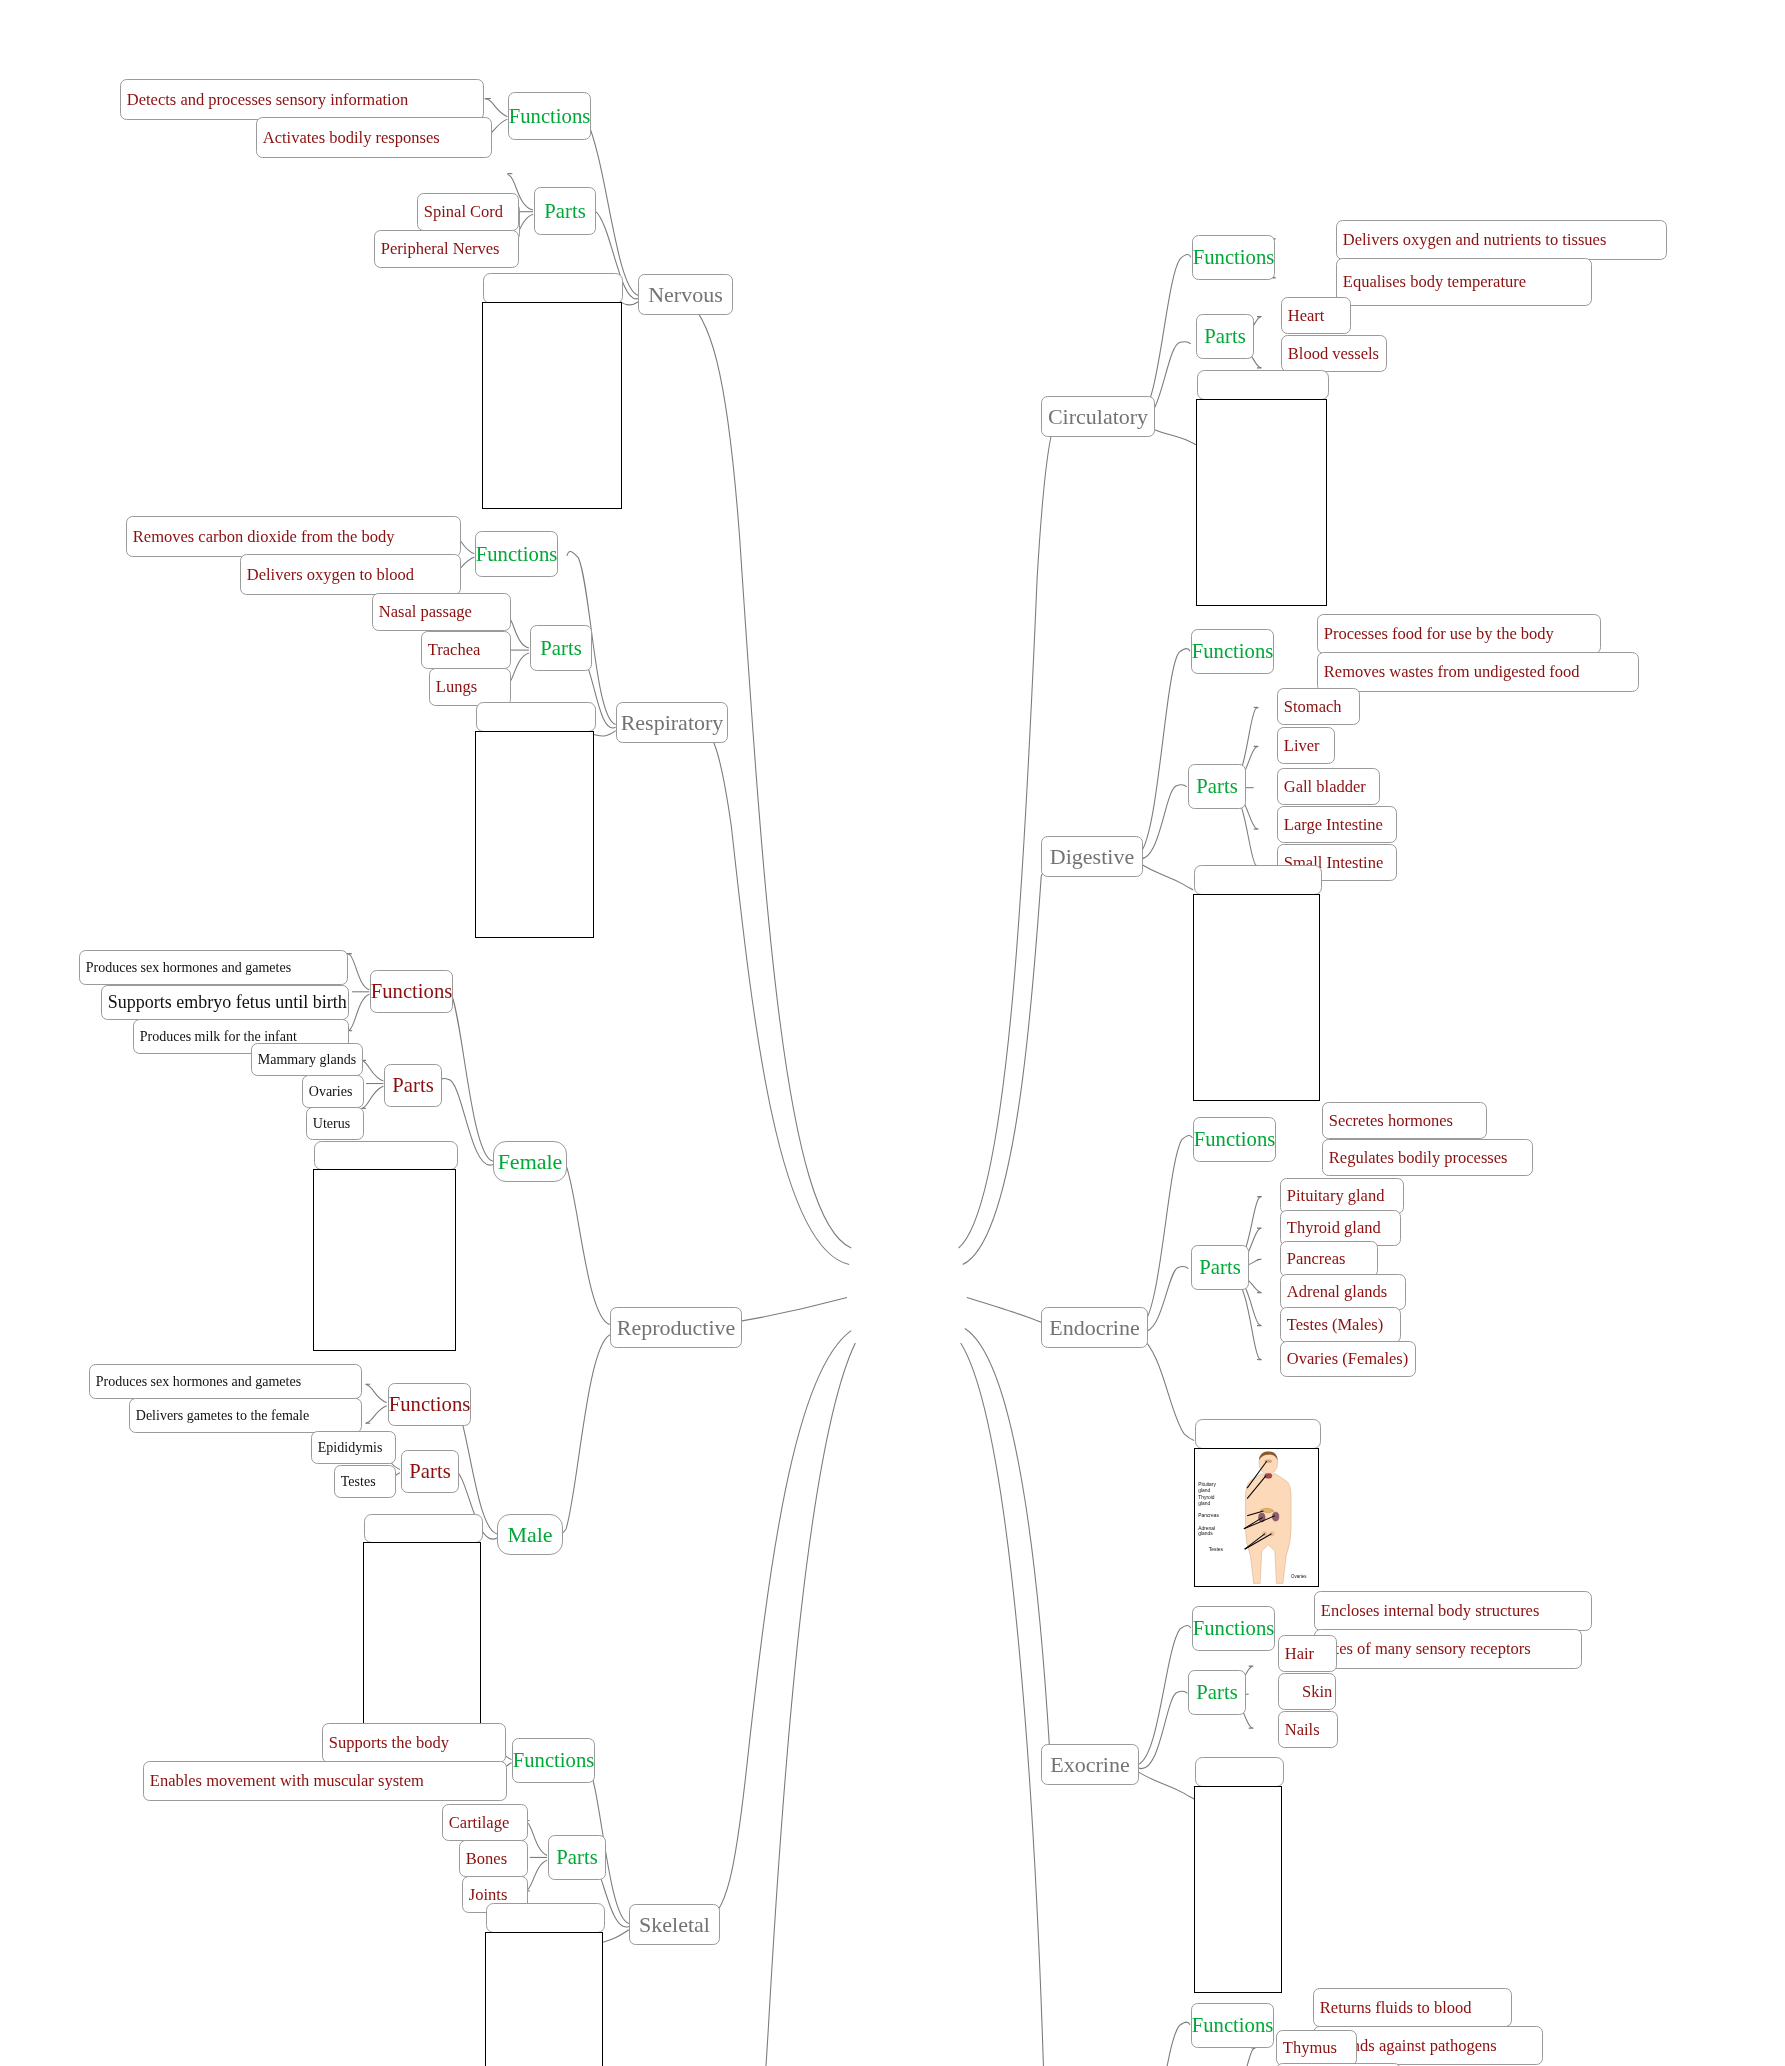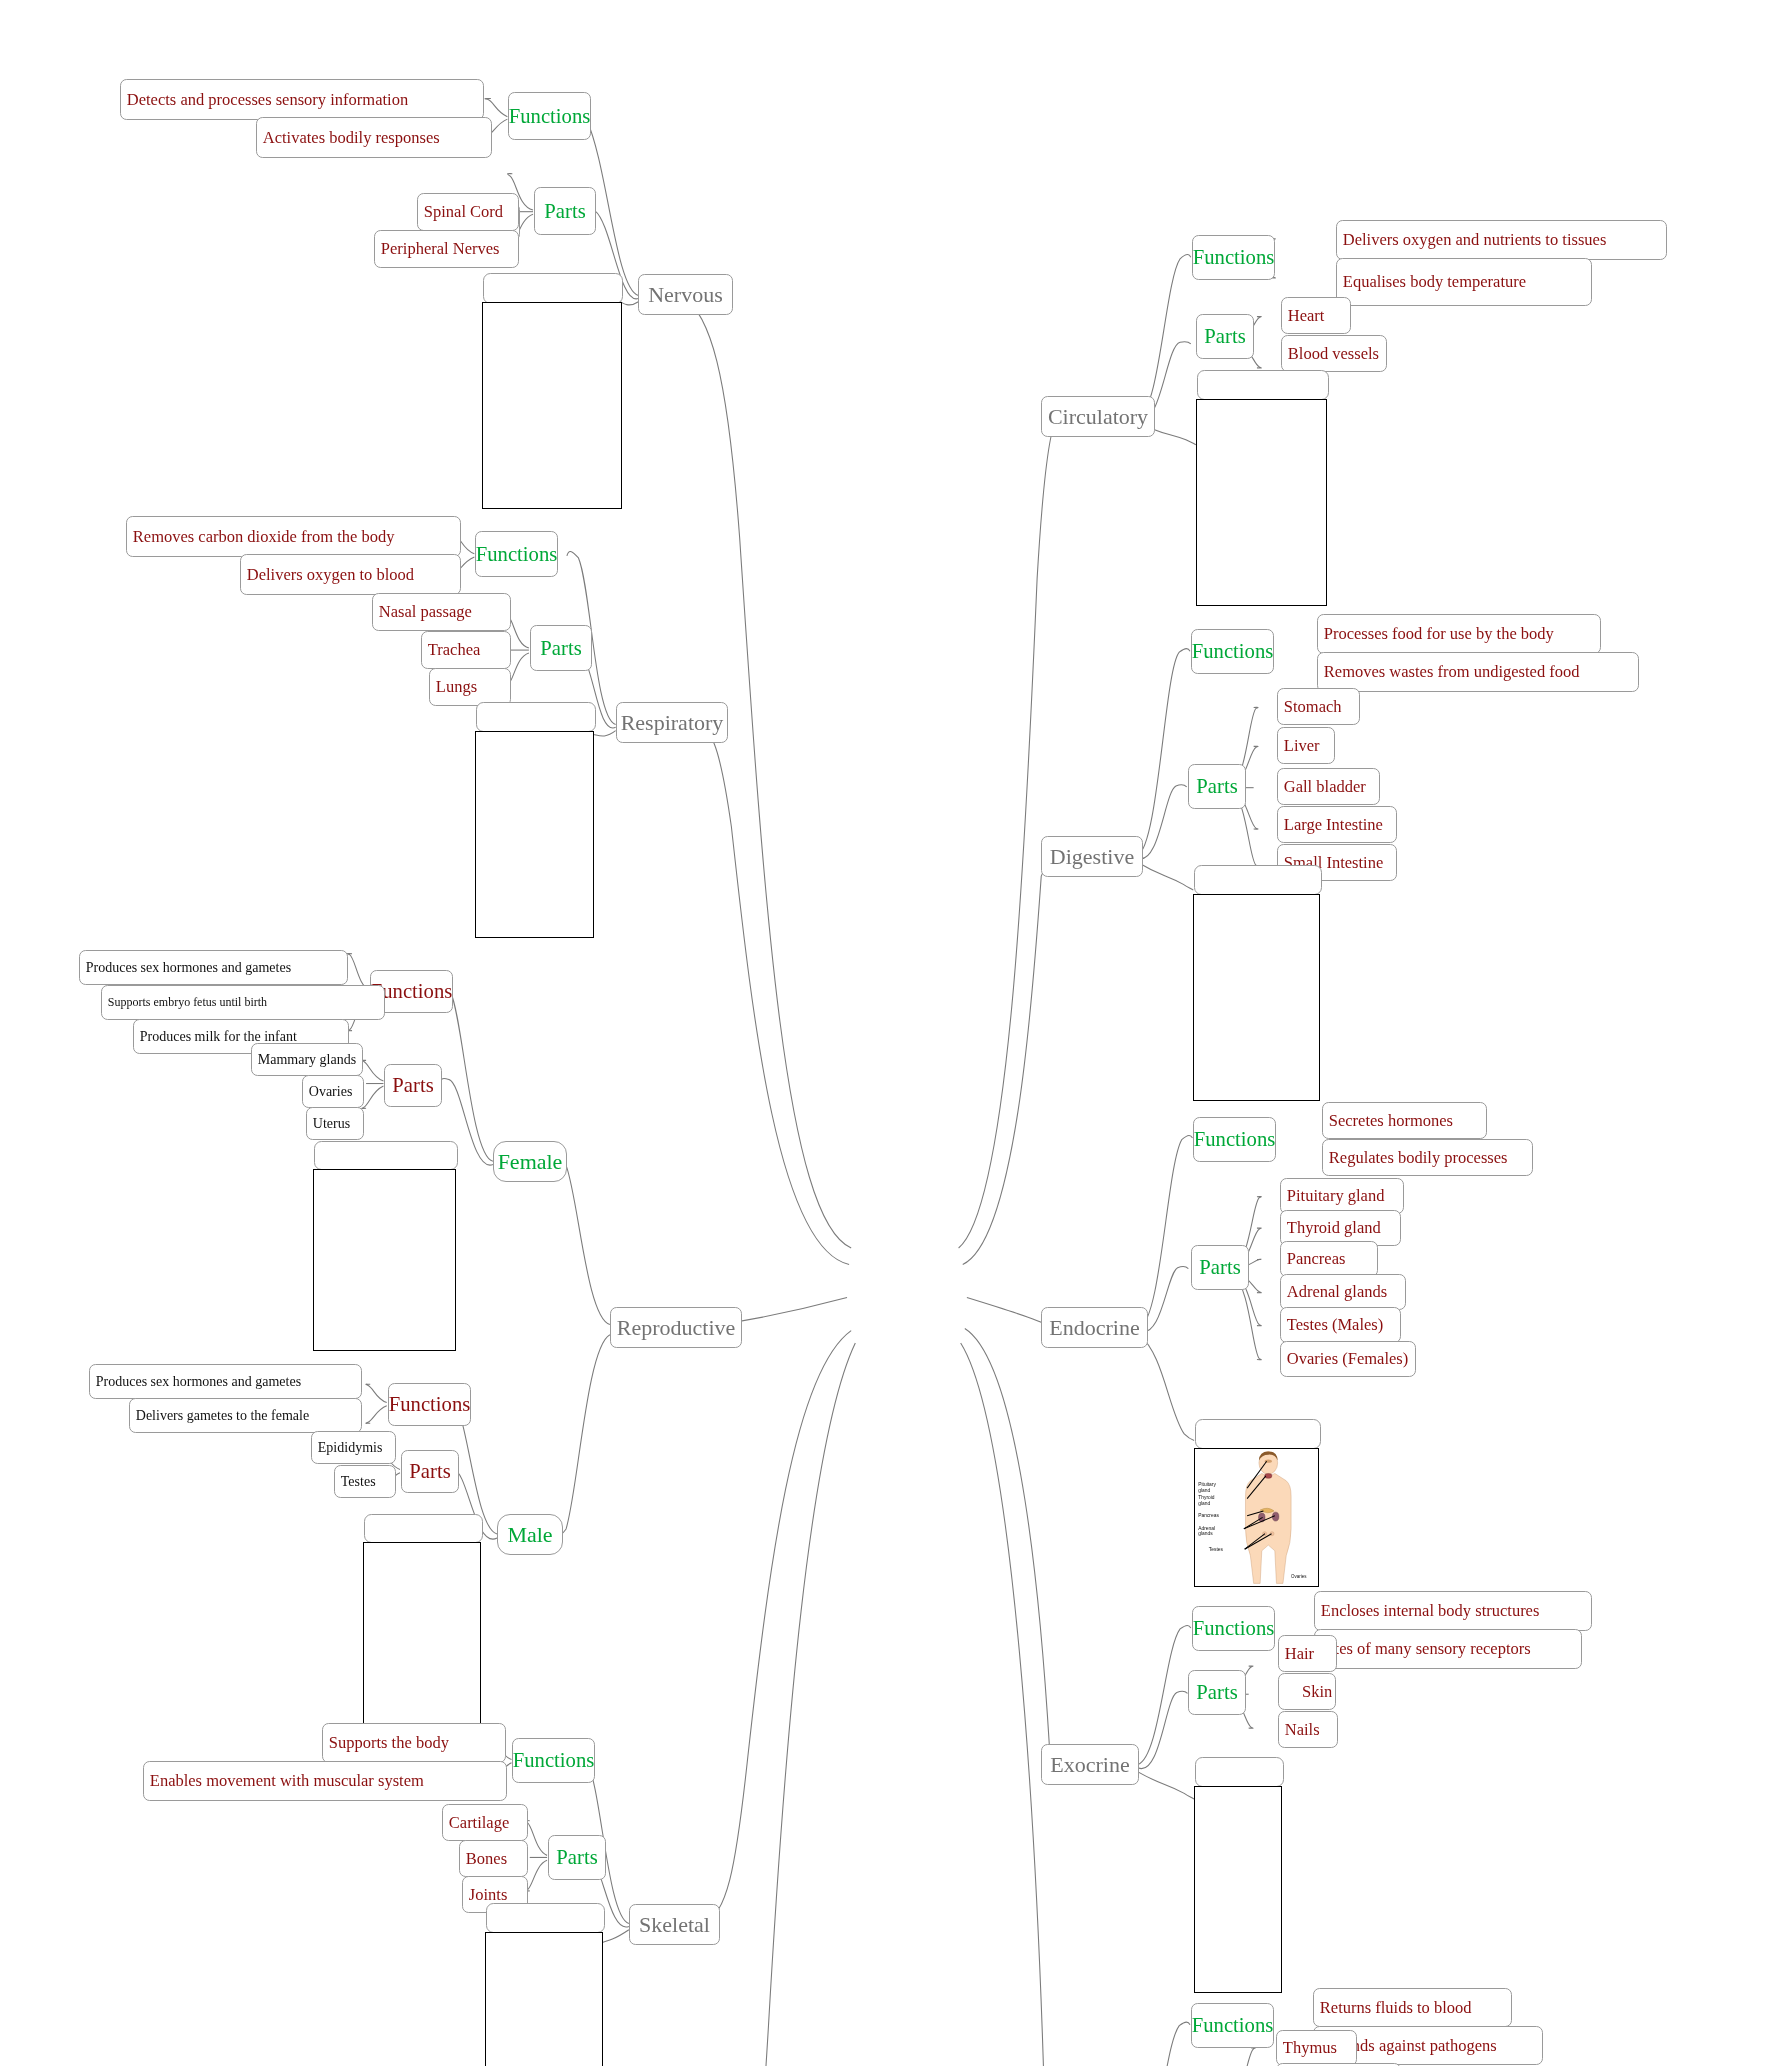--- a/index.html
+++ b/index.html
@@ -240,21 +240,21 @@
   <div class="node pad branch grn" style="left:493px;top:1141px;width:74px;height:41px;">
     <span>Female</span>
     </div>
 
   <div class="node pad cat dkred" style="left:370px;top:970px;width:83px;height:43px;">
     <span>Functions</span>
     </div>
   <div class="node pad leaf blk" style="left:79px;top:950px;width:269px;height:35px;font-size:14px;">
     <span>Produces sex hormones and gametes</span>
     </div>
-  <div class="node pad leaf blk" style="left:101px;top:985px;width:284px;height:35px;font-size:12px;">
+  <div class="node pad leaf blk" style="left:101px;top:985px;width:248px;height:35px;font-size:18px;">
     <span>Supports embryo fetus until birth</span>
     </div>
   <div class="node pad leaf blk" style="left:133px;top:1019px;width:216px;height:35px;font-size:14px;">
     <span>Produces milk for the infant</span>
     </div>
 
   <div class="node pad cat dkred" style="left:384px;top:1064px;width:58px;height:43px;">
     <span>Parts</span>
     </div>
   <div class="node pad leaf blk" style="left:251px;top:1043px;width:112px;height:33px;font-size:14px;">

